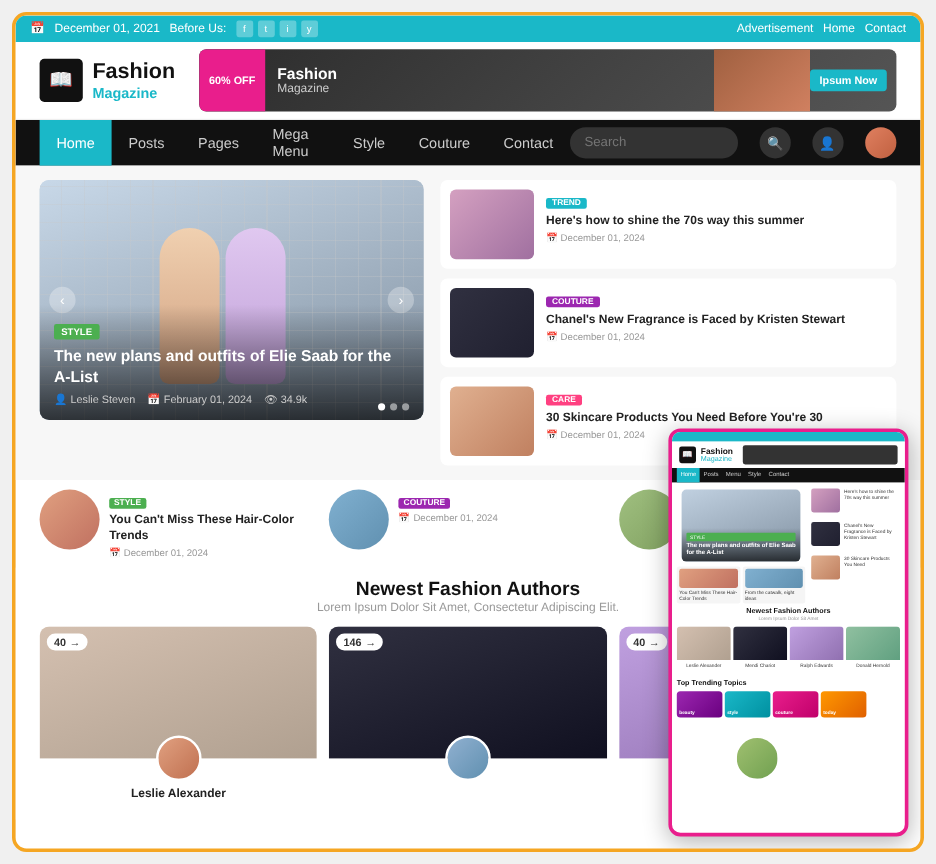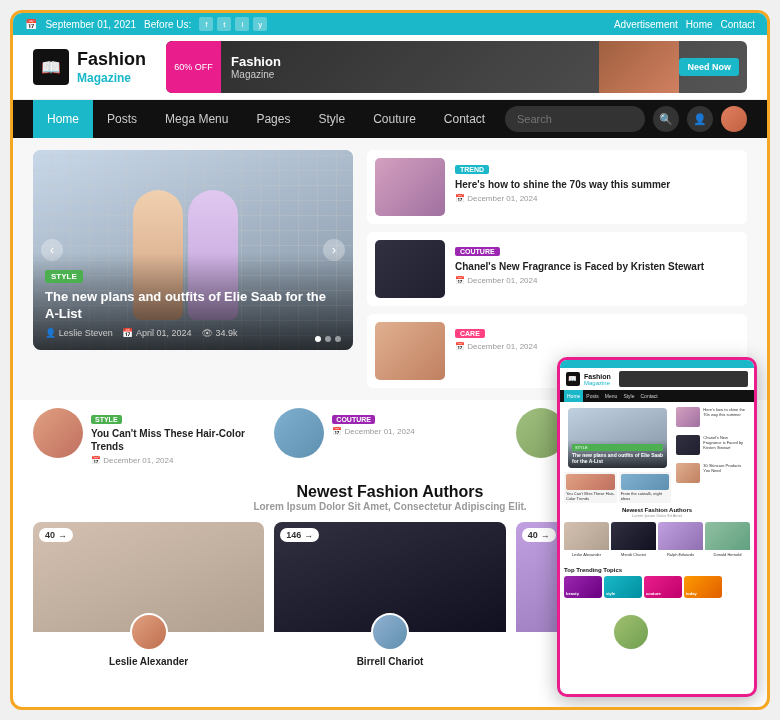--- a/index.html
+++ b/index.html
@@ -80,21 +80,21 @@
     }
     .ad-banner-left {
       background: #e91e8c;
       width: 55px;
       height: 100%;
       display: flex;
       align-items: center;
       justify-content: center;
       font-size: 9px;
       color: white;
-      font-weight: 400;
+      font-weight: 700;
       text-align: center;
     }
     .ad-banner-text {
       flex: 1;
       padding: 0 10px;
       color: white;
     }
     .ad-banner-text .ad-title { font-size: 13px; font-weight: 700; }
     .ad-banner-text .ad-sub { font-size: 10px; color: #ccc; }
     .ad-banner-img {
@@ -135,21 +135,21 @@
     }
     .nav-item.active {
       background: #1ab8c8;
       color: white;
     }
     .nav-search {
       flex: 1;
       display: flex;
       justify-content: flex-end;
       align-items: flex-start;
-      gap: 8px;
+      gap: 18px;
     }
     .search-box {
       background: #333;
       border: none;
       border-radius: 15px;
       padding: 4px 12px;
       color: white;
       font-size: 11px;
       width: 140px;
       height: 26px;
@@ -345,21 +345,20 @@
       margin-bottom: 4px;
     }
     .authors-title {
       font-size: 16px;
       font-weight: 700;
       color: #111;
     }
     .authors-subtitle {
       font-size: 10px;
       color: #999;
-      font-weight: bold;
     }
 
     .authors-grid {
       display: flex;
       gap: 10px;
       margin-top: 10px;
     }
     .author-card {
       flex: 1;
       border-radius: 8px;
@@ -581,21 +580,21 @@
     }
   </style>
 </head>
 <body>
 
 <div class="outer-frame">
 
   <div class="top-bar">
     <div class="top-bar-left">
       <span>📅</span>
-      <span>September 01, 2021</span>
+      <span>December 01, 2021</span>
       <span>Before Us:</span>
       <div class="social-icons">
         <div class="social-icon">f</div>
         <div class="social-icon">t</div>
         <div class="social-icon">i</div>
         <div class="social-icon">y</div>
       </div>
     </div>
     <div class="top-bar-right">
       <span>Advertisement</span>
@@ -613,29 +612,29 @@
       </div>
     </div>
 
     <div class="ad-banner">
       <div class="ad-banner-left">60% OFF</div>
       <div class="ad-banner-text">
         <div class="ad-title">Fashion</div>
         <div class="ad-sub">Magazine</div>
       </div>
       <div class="ad-banner-img"></div>
-      <div class="ad-shop-btn">Need Now</div>
+      <div class="ad-shop-btn">Ipsum Now</div>
     </div>
   </div>
 
   <div class="nav">
     <div class="nav-item active">Home</div>
     <div class="nav-item">Posts</div>
+    <div class="nav-item">Pages</div>
     <div class="nav-item">Mega Menu</div>
-    <div class="nav-item">Pages</div>
     <div class="nav-item">Style</div>
     <div class="nav-item">Couture</div>
     <div class="nav-item">Contact</div>
     <div class="nav-search">
       <input class="search-box" placeholder="Search" type="text" style="">
       <div class="nav-btn">🔍</div>
       <div class="nav-btn">👤</div>
       <div class="nav-avatar"></div>
     </div>
   </div>
@@ -647,21 +646,21 @@
         <div class="hero-wall"></div>
         <div class="figure-person figure-person-1"></div>
         <div class="figure-person figure-person-2"></div>
         <div class="hero-nav-btn hero-nav-prev">‹</div>
         <div class="hero-nav-btn hero-nav-next">›</div>
         <div class="hero-overlay">
           <div class="hero-tag">STYLE</div>
           <div class="hero-title">The new plans and outfits of Elie Saab for the A-List</div>
           <div class="hero-meta">
             <span>👤 <span>Leslie Steven</span></span>
-            <span>📅 <span>April 01, 2024</span></span>
+            <span>📅 <span>February 01, 2024</span></span>
             <span>👁 <span>34.9k</span></span>
           </div>
         </div>
         <div class="hero-dots">
           <div class="hero-dot active"></div>
           <div class="hero-dot"></div>
           <div class="hero-dot"></div>
         </div>
       </div>
     </div>
@@ -680,20 +679,21 @@
         <div class="side-article-content">
           <span class="side-tag tag-couture">COUTURE</span>
           <div class="side-article-title">Chanel's New Fragrance is Faced by Kristen Stewart</div>
           <div class="side-article-meta">📅 December 01, 2024</div>
         </div>
       </div>
       <div class="side-article">
         <div class="side-article-img side-article-img-3"></div>
         <div class="side-article-content">
           <span class="side-tag tag-care">CARE</span>
+          <div class="side-article-title">30 Skincare Products You Need Before You're 30</div>
           <div class="side-article-meta">📅 December 01, 2024</div>
         </div>
       </div>
     </div>
   </div>
 
   <div class="mini-articles">
     <div class="mini-article">
       <div class="mini-avatar mini-avatar-1"></div>
       <div class="mini-article-content">
@@ -737,23 +737,20 @@
           <div class="author-name">Leslie Alexander</div>
         </div>
       </div>
       <div class="author-card">
         <div class="author-card-img author-card-img-2">
           <div class="author-post-count">
             <span>146</span>
               <span>→</span>
           </div>
           <div class="author-avatar author-avatar-2"></div>
-        </div>
-        <div class="author-card-bottom">
-          <div class="author-name">Birrell Chariot</div>
         </div>
       </div>
       <div class="author-card">
         <div class="author-card-img author-card-img-3">
           <div class="author-post-count">
             <span>40</span>
               <span>→</span>
           </div>
           <div class="author-avatar author-avatar-3"></div>
         </div>

